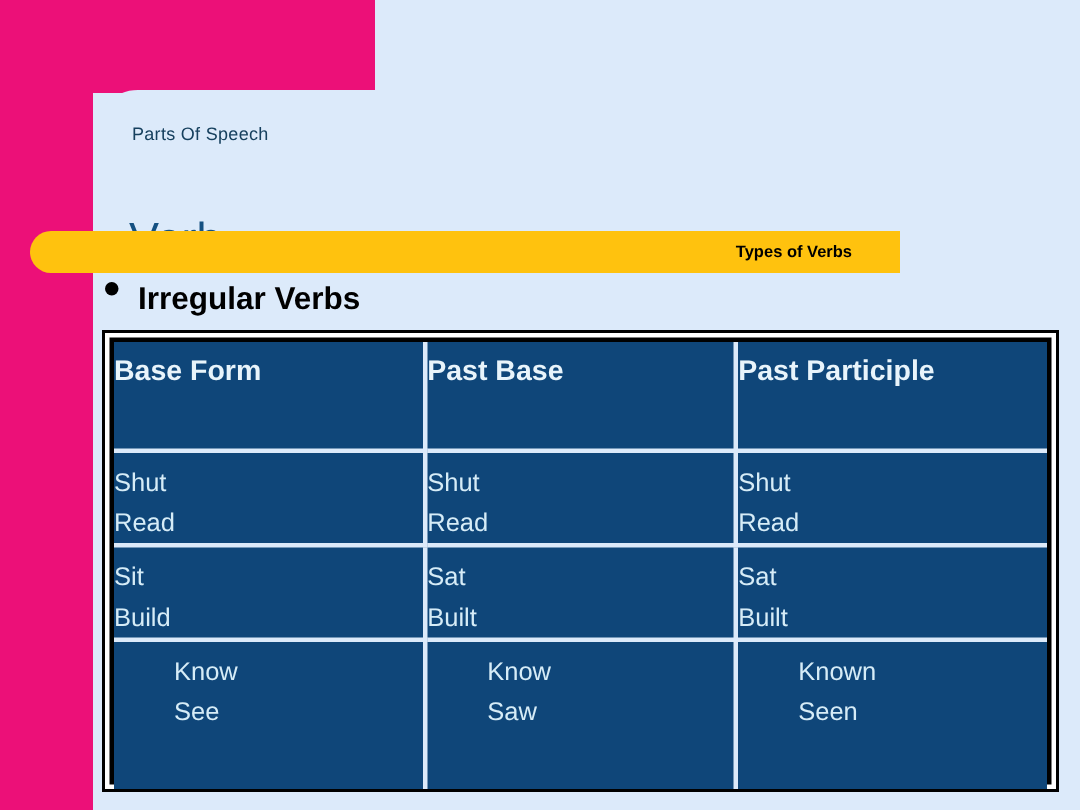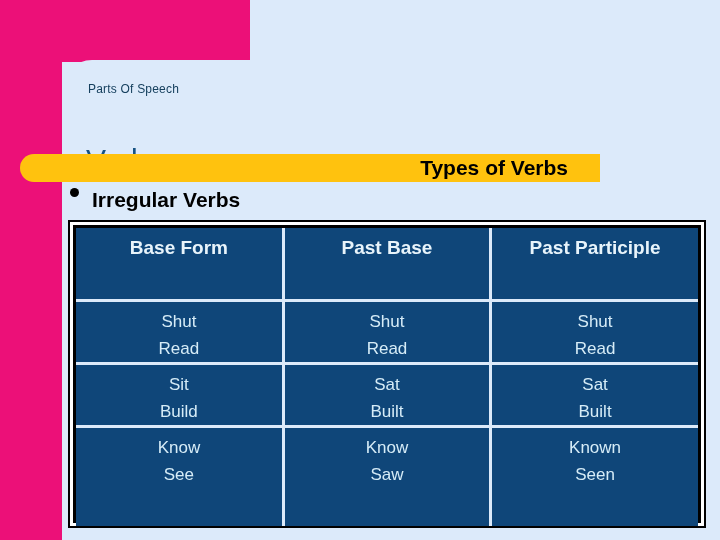--- a/index.html
+++ b/index.html
@@ -86,21 +86,21 @@
     background: #ffc20e;
     border-top-left-radius: 14px;
     border-bottom-left-radius: 14px;
   }
   .banner-text {
     position: absolute;
     right: 32px;
     top: 0;
     height: 28px;
     line-height: 28px;
-    font-size: 21px;
+    font-size: 11px;
     font-weight: bold;
     color: #000000;
     white-space: nowrap;
     font-family: "Liberation Sans", sans-serif;
   }
 
   
   .bullet-row {
     position: absolute;
     left: 70px;
@@ -150,33 +150,34 @@
     width: 100%;
     height: 100%;
     border-collapse: collapse;
     table-layout: fixed;
     background: #0f4679;
   }
   table.verbs th,
   table.verbs td {
     background: #0f4679;
     color: #d6ecf7;
-    text-align: center;
+    text-align: left;
     vertical-align: top;
     border-right: 3px solid #dceafa;
     border-bottom: 3px solid #dceafa;
     padding: 0;
     font-family: "Liberation Sans", sans-serif;
   }
   table.verbs th:last-child,
   table.verbs td:last-child {
     border-right: none;
   }
   table.verbs tr:last-child td {
     border-bottom: none;
+    padding-left: 40px;
   }
   table.verbs th {
     height: 72px;
     font-size: 19px;
     font-weight: bold;
     color: #e8f4fb;
     padding-top: 9px;
     box-sizing: border-box;
   }
   table.verbs td {

